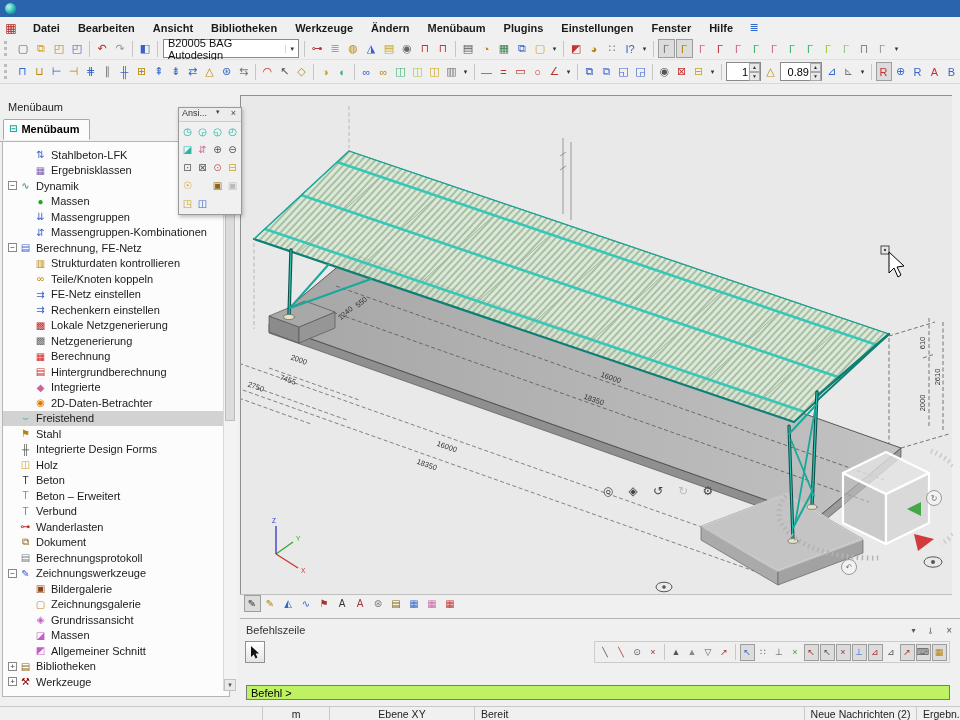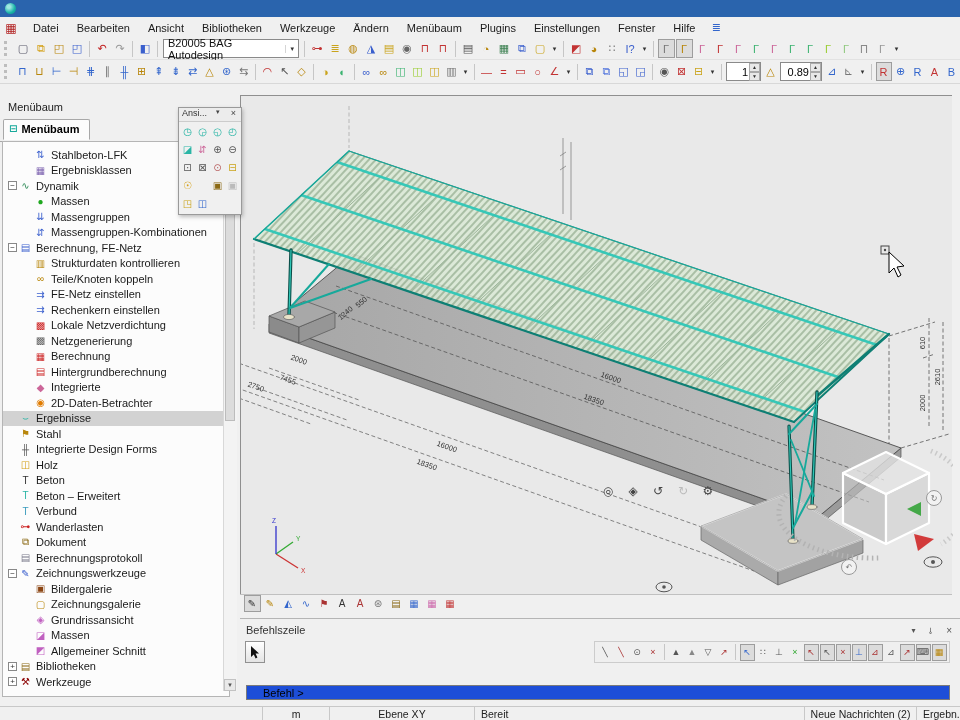--- a/index.html
+++ b/index.html
@@ -63,40 +63,40 @@
   .pal-grid .tbi{width:12px;height:13px;font-size:10px;margin:0 auto;}
   
   .cmdpanel{position:absolute;left:240px;top:618px;width:720px;height:88px;background:#f0f0f0;border-top:1px solid #b5b5b5;box-sizing:border-box;}
   .cmd-h{height:16px;display:flex;align-items:center;font-size:11px;color:#333;padding:3px 8px 0 6px;}
   .cmd-h .hic{margin-left:12px;color:#555;font-size:8px;}
   .cmd-h .hic.first{margin-left:auto;}
   .cmd-h .pin{display:inline-block;transform:rotate(90deg);}
   .cursorbtn{position:absolute;left:5px;top:22px;width:18px;height:20px;background:linear-gradient(#ffffff,#e4e4e4);border:1px solid #919191;display:flex;align-items:center;justify-content:center;}
   .snapbar{position:absolute;right:10px;top:22px;height:20px;display:flex;align-items:center;border:1px solid #cccccc;background:#efefef;padding:0 2px;}
   .snapbar .tbi{width:13px;height:15px;font-size:9px;}
-  .cmdinput{position:absolute;left:6px;right:10px;top:66px;height:15px;background:#1d4ed8;border:1px solid #7a7a7a;font-size:11px;padding:0 16px;font-family:inherit;color:#000;box-sizing:border-box;}
+  .cmdinput{position:absolute;left:6px;right:10px;top:66px;height:15px;background:#bef264;border:1px solid #7a7a7a;font-size:11px;padding:0 4px;font-family:inherit;color:#000;box-sizing:border-box;}
   
   .statusbar{position:absolute;left:0;top:706px;width:960px;height:14px;background:#f0f0f0;border-top:1px solid #c8c8c8;display:flex;font-size:10.5px;color:#222;box-sizing:border-box;}
   .seg{border-right:1px solid #c8c8c8;display:flex;align-items:center;justify-content:center;padding:0 6px;box-sizing:border-box;height:100%;white-space:nowrap;overflow:hidden;}
   .seg.left{justify-content:flex-start;}
   .seg.nb{border-right:none;}
   svg text{font-family:"Liberation Sans","DejaVu Sans",sans-serif;}
 </style>
 </head>
 <body>
 
 <div class="app">
 
   <div class="titlebar">
     <span class="applogo"></span>
   </div>
 
   <div class="menubar">
     <span class="sciaicon">▦</span>
-    <span style="display:flex;">
+    <span style="display:flex;font-weight:bold;">
         <span class="menuitem">Datei</span>
         <span class="menuitem">Bearbeiten</span>
         <span class="menuitem">Ansicht</span>
         <span class="menuitem">Bibliotheken</span>
         <span class="menuitem">Werkzeuge</span>
         <span class="menuitem">Ändern</span>
         <span class="menuitem">Menübaum</span>
         <span class="menuitem">Plugins</span>
         <span class="menuitem">Einstellungen</span>
         <span class="menuitem">Fenster</span>
@@ -319,21 +319,21 @@
         <div class="trow lvl2">
           <span class="ticon" style="color: rgb(58, 95, 205);">⇉</span>
           <span>FE-Netz einstellen</span>
         </div>
         <div class="trow lvl2">
           <span class="ticon" style="color: rgb(58, 95, 205);">⇉</span>
           <span>Rechenkern einstellen</span>
         </div>
         <div class="trow lvl2">
           <span class="ticon" style="color: rgb(204, 34, 34);">▩</span>
-          <span>Lokale Netzverdichtung</span>
+          <span>Lokale Netzgenerierung</span>
         </div>
         <div class="trow lvl2">
           <span class="ticon" style="color: rgb(102, 102, 102);">▩</span>
           <span>Netzgenerierung</span>
         </div>
         <div class="trow lvl2">
           <span class="ticon" style="color: rgb(204, 34, 34);">▦</span>
           <span>Berechnung</span>
         </div>
         <div class="trow lvl2">
@@ -343,21 +343,21 @@
         <div class="trow lvl2">
           <span class="ticon" style="color: rgb(204, 102, 153);">◆</span>
           <span>Integrierte</span>
         </div>
         <div class="trow lvl2">
           <span class="ticon" style="color: rgb(224, 123, 0);">◉</span>
           <span>2D-Daten-Betrachter</span>
         </div>
         <div class="trow lvl1 sel noexp">
           <span class="ticon" style="color: rgb(42, 181, 165);">⌣</span>
-          <span>Ergebnisse</span>
+          <span>Freistehend</span>
         </div>
         <div class="trow lvl1 noexp">
           <span class="ticon" style="color: rgb(184, 134, 11);">⚑</span>
           <span>Stahl</span>
         </div>
         <div class="trow lvl1 noexp">
           <span class="ticon" style="color: rgb(85, 85, 85);">╫</span>
           <span>Integrierte Design Forms</span>
         </div>
         <div class="trow lvl1 noexp">

